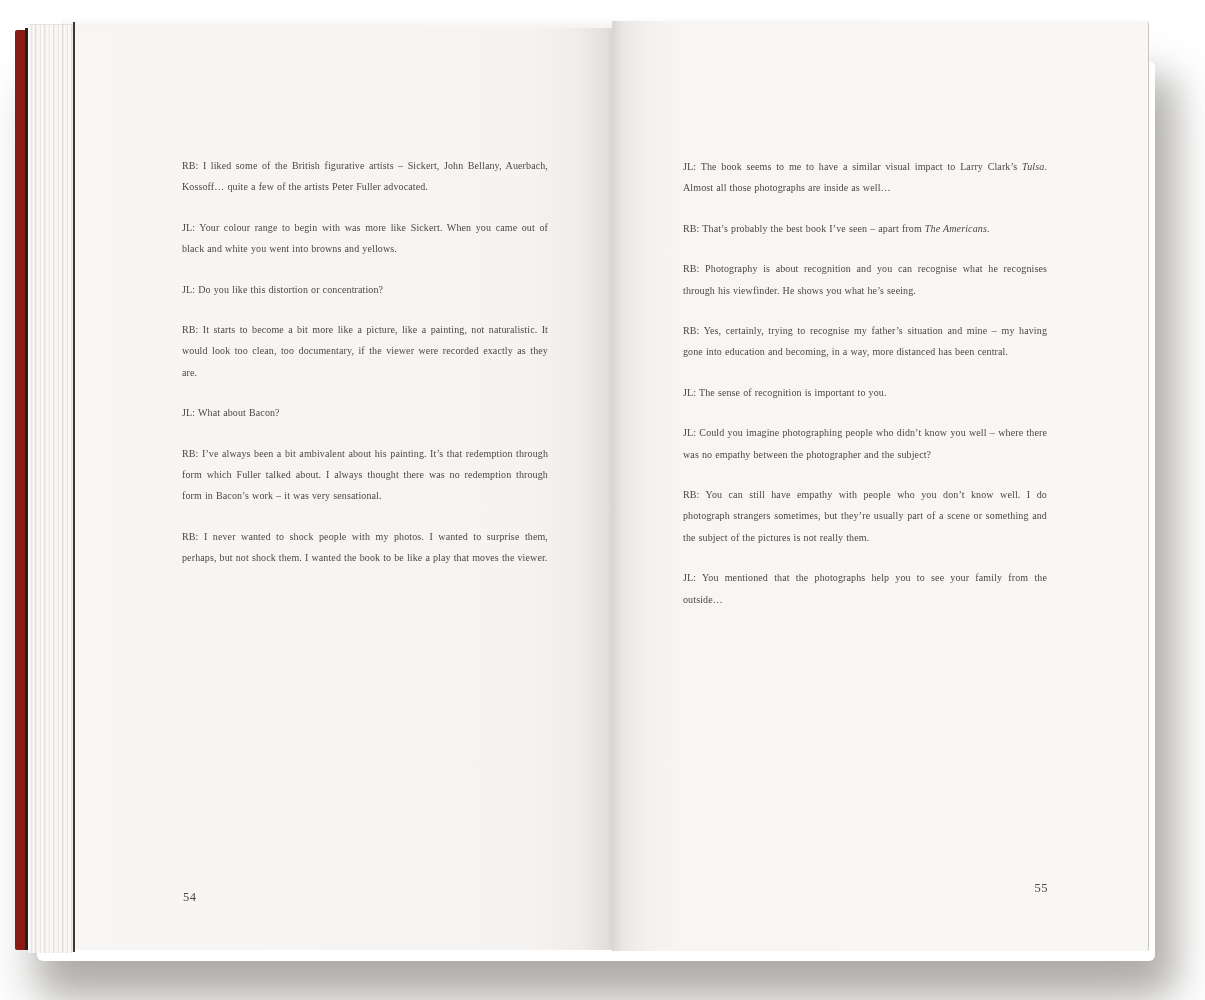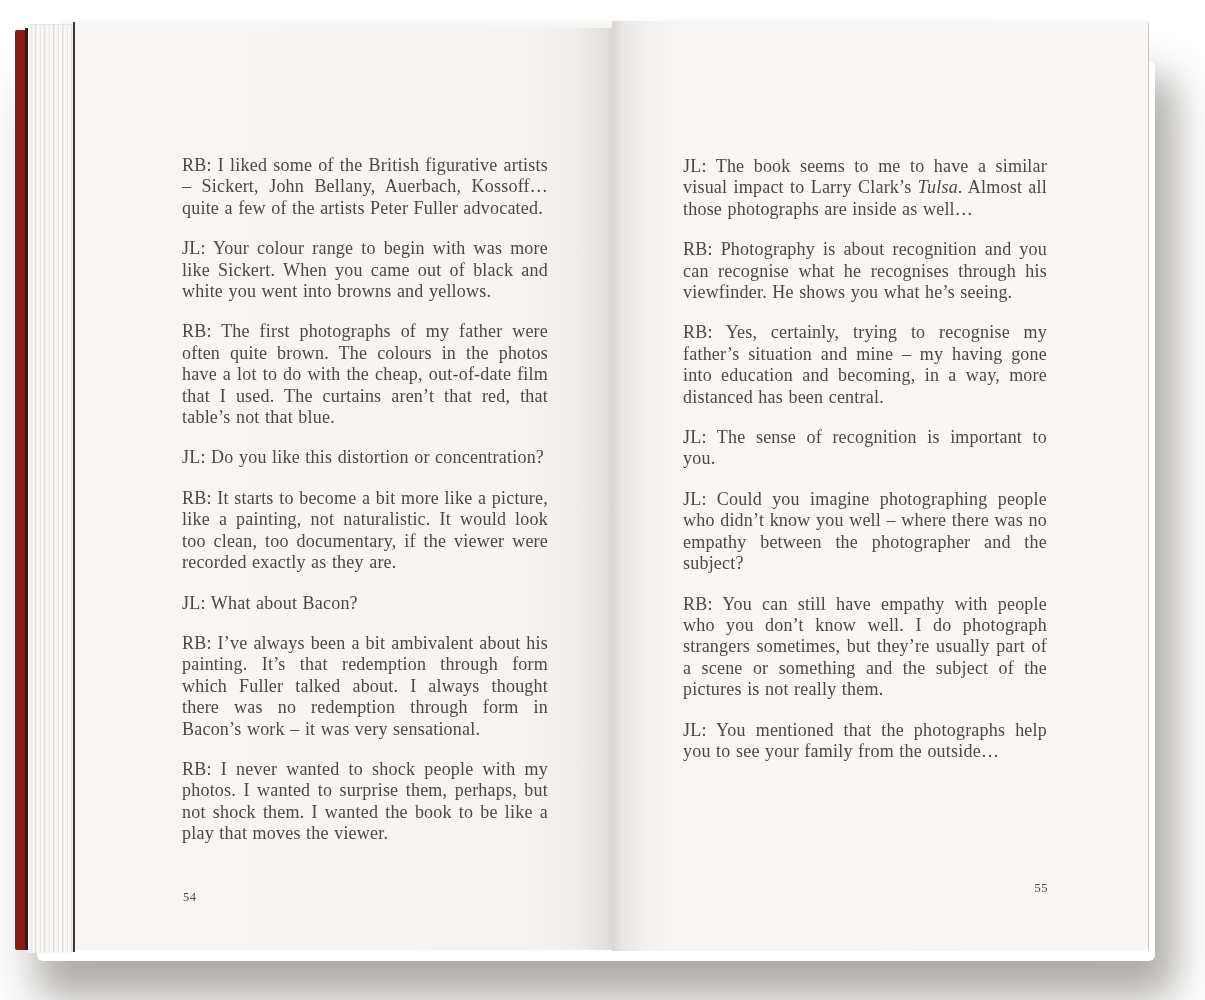--- a/index.html
+++ b/index.html
@@ -30,21 +30,21 @@
   .page-left{
     left:60px;top:12px;width:537px;height:922px;
     background:linear-gradient(to right,#f8f6f4 0%,#f6f4f2 84%,#efecea 94%,#e2dfdc 99%,#d9d6d3 100%);
     border-radius:1px 0 0 2px;
   }
   .page-right{
     left:597px;top:5px;width:536px;height:930px;
     background:linear-gradient(to right,#d8d5d2 0%,#e9e6e4 2%,#f3f1ef 6%,#f8f6f5 13%,#f8f7f5 100%);
     border-right:1px solid #c9c6c2;border-radius:0 4px 2px 0;
   }
-  .text-col{position:absolute;color:#4e4741;font-size:18px;line-height:21.4px;
+  .text-col{position:absolute;color:#4e4741;font-size:10px;line-height:21.4px;
     text-align:justify;letter-spacing:0.012em;word-spacing:0.04em;}
   .page-left .text-col{left:107px;top:127px;width:366px;}
   .page-right .text-col{left:71px;top:135px;width:364px;}
   .text-col p{margin:0 0 19px 0;}
   .text-col i{font-style:italic;}
   .page-number{position:absolute;font-size:12.5px;color:#4e4741;letter-spacing:0.04em;}
   .pn-left{left:108px;top:862px;}
   .pn-right{right:100px;top:860px;}
 </style>
 </head>
@@ -57,33 +57,33 @@
 
   <div class="edge-red" style="background: rgb(138, 27, 18);"></div>
   <div class="edge-black"></div>
   <div class="edge-pages"></div>
   <div class="edge-dark2"></div>
 
   <div class="page page-left">
     <div class="text-col">
         <p>RB: I liked some of the British figurative artists – Sickert, John Bellany, Auerbach, Kossoff… quite a few of the artists Peter Fuller advocated.</p>
         <p>JL: Your colour range to begin with was more like Sickert. When you came out of black and white you went into browns and yellows.</p>
-        <p>RB: The first photographs of my father were often quite brown. The colours in the photos have a lot to do with the cheap, out-of-date film that I used. The curtains aren’t that red, that table’s not that blue.</p>
         <p>JL: Do you like this distortion or concentration?</p>
         <p>RB: It starts to become a bit more like a picture, like a painting, not naturalistic. It would look too clean, too documentary, if the viewer were recorded exactly as they are.</p>
         <p>JL: What about Bacon?</p>
         <p>RB: I’ve always been a bit ambivalent about his painting. It’s that redemption through form which Fuller talked about. I always thought there was no redemption through form in Bacon’s work – it was very sensational.</p>
         <p>RB: I never wanted to shock people with my photos. I wanted to surprise them, perhaps, but not shock them. I wanted the book to be like a play that moves the viewer.</p>
       </div>
     <div class="page-number pn-left">54</div>
   </div>
 
   <div class="page page-right">
     <div class="text-col">
         <p>JL: The book seems to me to have a similar visual impact to Larry Clark’s <i>Tulsa</i>. Almost all those photographs are inside as well…</p>
+        <p>RB: That’s probably the best book I’ve seen – apart from <i>The Americans</i>.</p>
         <p>RB: Photography is about recognition and you can recognise what he recognises through his viewfinder. He shows you what he’s seeing.</p>
         <p>RB: Yes, certainly, trying to recognise my father’s situation and mine – my having gone into education and becoming, in a way, more distanced has been central.</p>
         <p>JL: The sense of recognition is important to you.</p>
         <p>JL: Could you imagine photographing people who didn’t know you well – where there was no empathy between the photographer and the subject?</p>
         <p>RB: You can still have empathy with people who you don’t know well. I do photograph strangers sometimes, but they’re usually part of a scene or something and the subject of the pictures is not really them.</p>
         <p>JL: You mentioned that the photographs help you to see your family from the outside…</p>
       </div>
     <div class="page-number pn-right">55</div>
   </div>
 </div>

